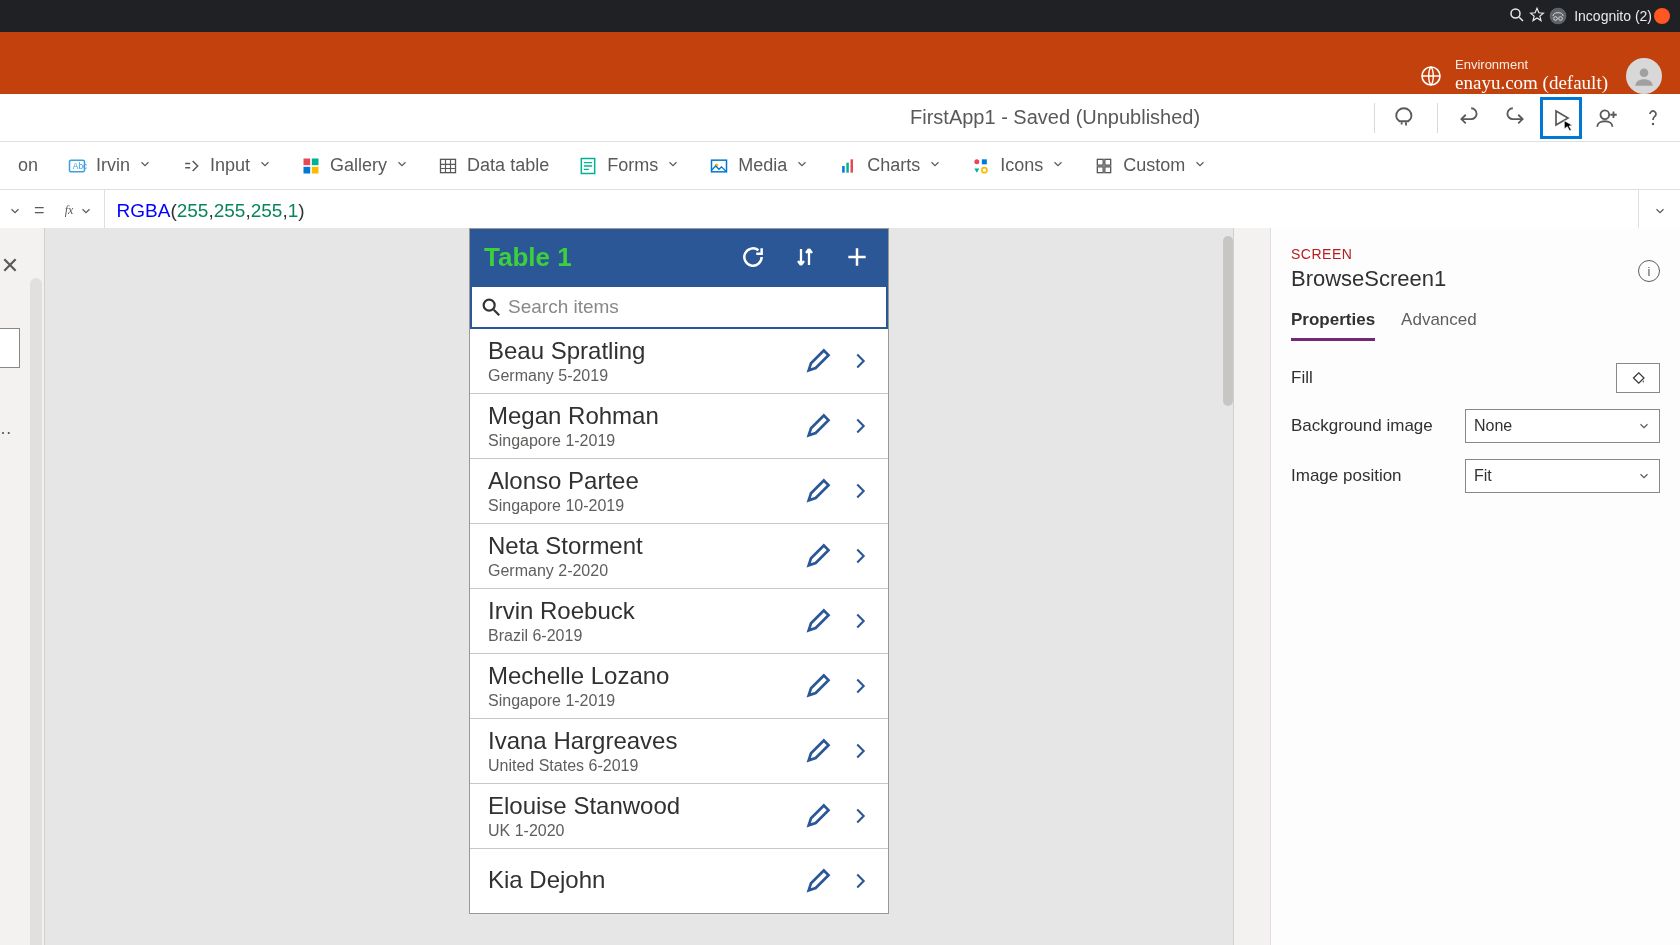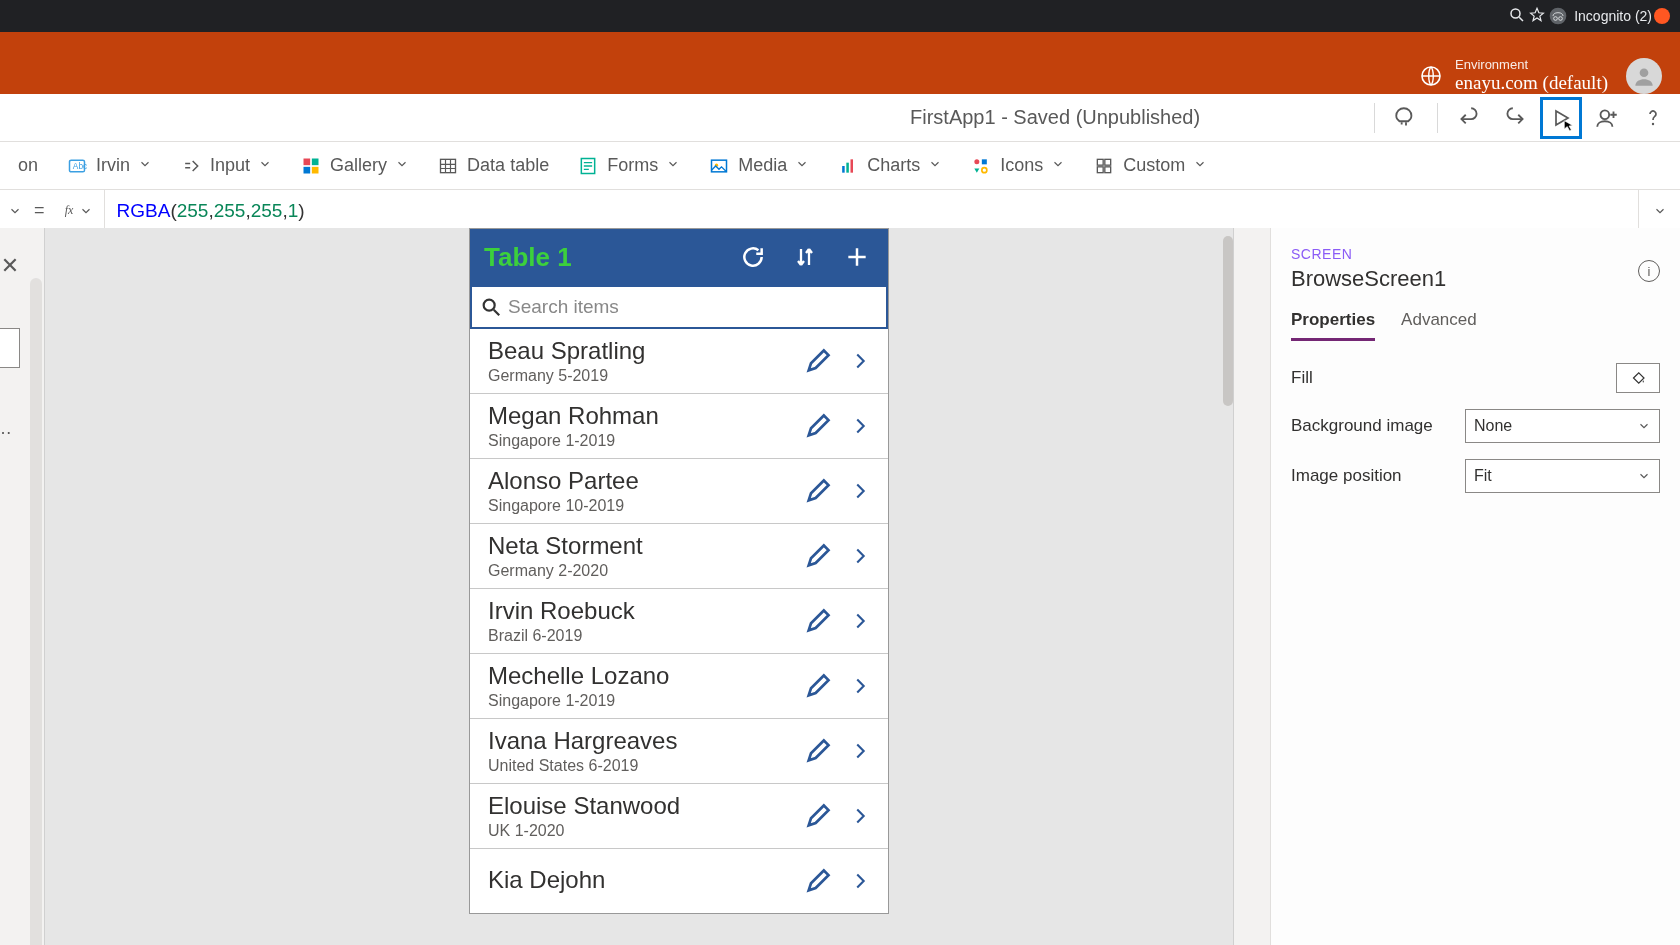--- a/index.html
+++ b/index.html
@@ -70,21 +70,21 @@
   .row { border-top: 1px solid #c8c8c8; display: flex; align-items: center; padding: 8px 10px 8px 18px; gap: 6px; }
   .row:first-of-type { border-top: none; }
   .row-txt { flex: 1; }
   .row-title { font-size: 24px; color: #323130; }
   .row-sub { font-size: 16px; color: #605e5c; margin-top: 2px; }
   .row-ic { width: 36px; height: 48px; display: flex; align-items: center; justify-content: center; }
   .row-ic svg { stroke: #2b5797; fill: none; stroke-width: 2.3; }
 
   
   .right-panel { position: absolute; right: 0; top: 0; bottom: 0; width: 410px; background: #fdfdfd; border-left: 1px solid #e1dfdd; padding: 18px 20px; }
-  .rp-label { font-size: 14px; color: #8b5cf6; letter-spacing: .5px; }
+  .rp-label { font-size: 14px; color: #b91c1c; letter-spacing: .5px; }
   .rp-name { font-size: 22px; color: #323130; margin-top: 4px; }
   .rp-info { position: absolute; right: 20px; top: 32px; width: 22px; height: 22px; border: 1.5px solid #605e5c; border-radius: 50%; display: flex; align-items: center; justify-content: center; font-size: 13px; color: #605e5c; }
   .rp-tabs { display: flex; gap: 26px; margin-top: 18px; font-size: 17px; }
   .rp-tab { padding-bottom: 8px; color: #605e5c; cursor: pointer; }
   .rp-tab.active { color: #323130; font-weight: 600; border-bottom: 3px solid #742774; }
   .rp-props { margin-top: 22px; display: flex; flex-direction: column; gap: 16px; }
   .rp-row { display: flex; align-items: center; justify-content: space-between; }
   .rp-row label { font-size: 17px; color: #323130; }
   .fill-swatch { width: 44px; height: 30px; border: 1px solid #8a8886; background: #fff; display: flex; align-items: center; justify-content: center; }
   .dd { width: 195px; height: 34px; border: 1px solid #8a8886; background: #fff; display: flex; align-items: center; justify-content: space-between; padding: 0 8px; font-size: 16px; color: #323130; }

